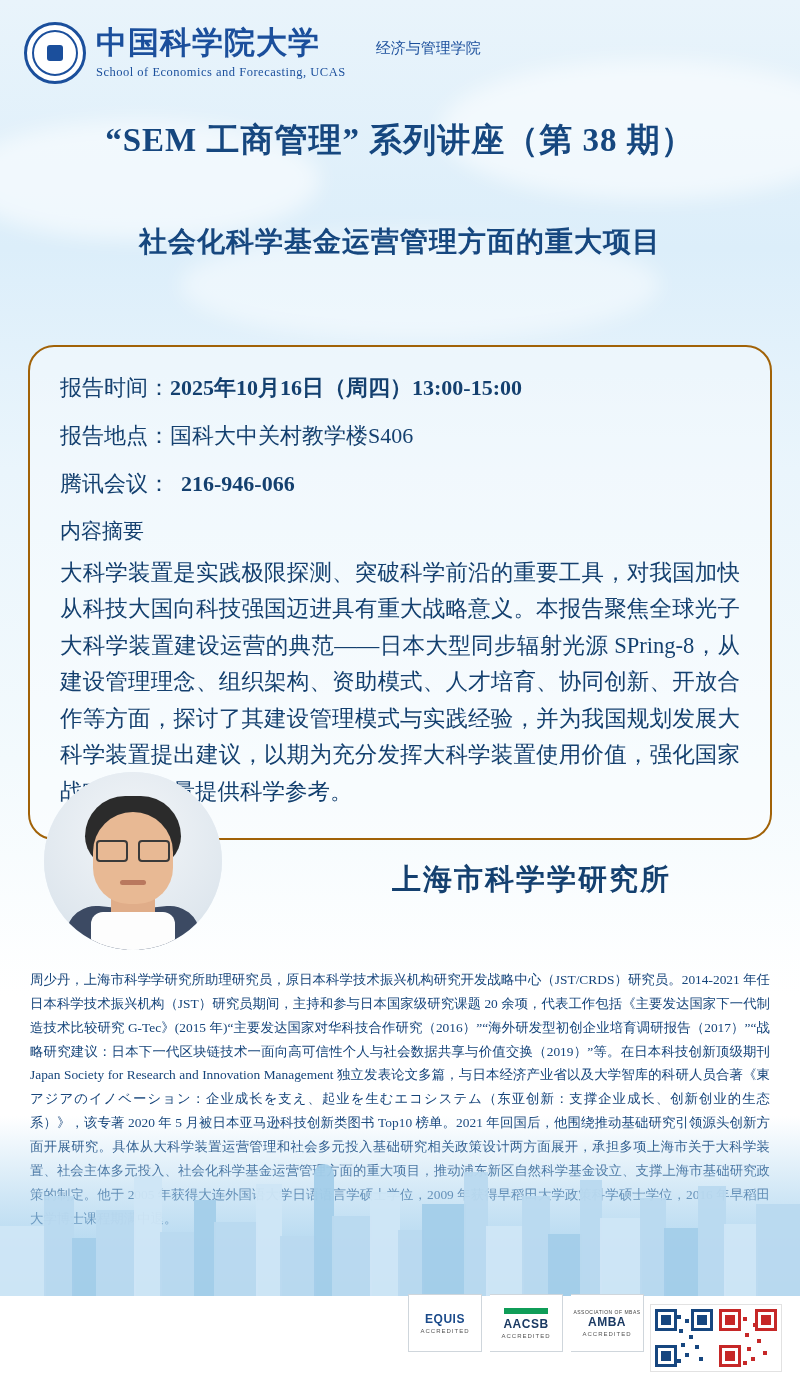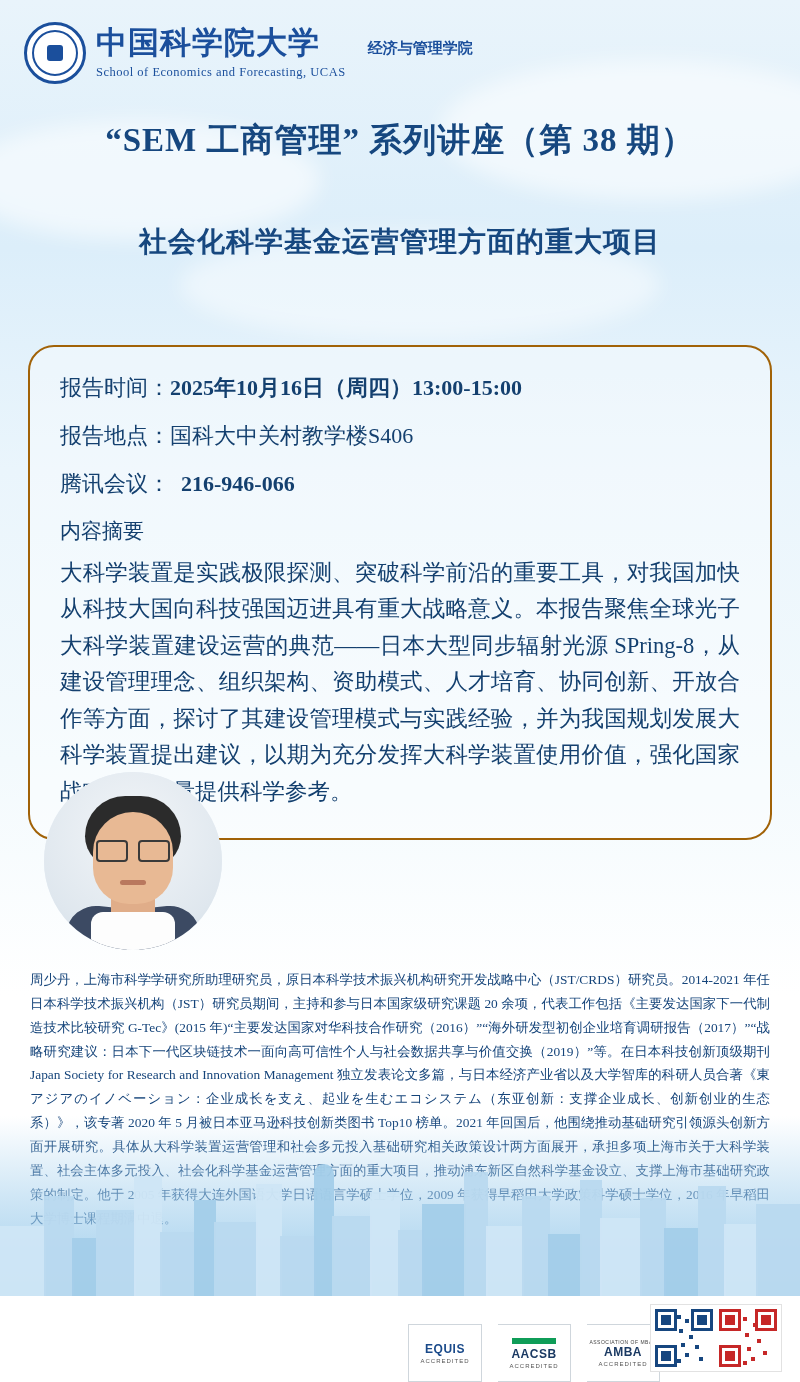--- a/index.html
+++ b/index.html
@@ -16,21 +16,21 @@
   .c3{left:180px;top:230px;width:480px;height:110px;background:rgba(255,255,255,.45);}
 
   
   .header{position:relative;height:112px;padding:22px 24px 0 24px;box-sizing:border-box;display:flex;align-items:flex-start;}
   .ucas-logo{display:flex;align-items:center;gap:10px;}
   .seal{width:56px;height:56px;border-radius:50%;border:3px solid #1b4f9c;position:relative;flex:0 0 auto;background:#fff;}
   .seal:before{content:"";position:absolute;inset:5px;border-radius:50%;border:2px solid #1b4f9c;}
   .seal:after{content:"";position:absolute;left:50%;top:50%;width:16px;height:16px;margin:-8px 0 0 -8px;background:#1b4f9c;border-radius:3px;}
   .ucas-cn{font-family:"Liberation Serif", serif;font-weight:bold;font-size:31px;color:#1b4f9c;letter-spacing:1px;line-height:1;}
   .ucas-sub{font-family:"Liberation Serif", serif;font-size:12.5px;color:#1b4f9c;letter-spacing:.5px;margin-top:7px;}
-  .ucas-right{font-family:"Liberation Serif", serif;font-size:15px;color:#1b4f9c;font-weight:bold;align-self:flex-end;padding-bottom:26px;margin-left:12px;text-align:center;}
+  .ucas-right{font-family:"Liberation Serif", serif;font-size:15px;color:#1b4f9c;font-weight:normal;align-self:flex-end;padding-bottom:26px;margin-left:20px;text-align:center;}
 
   .amss{position:absolute;right:24px;top:24px;display:flex;align-items:flex-start;gap:12px;}
   .amss-mark{width:62px;height:62px;position:relative;flex:0 0 auto;}
   .amss-mark span{position:absolute;left:4px;height:8px;background:#d12b24;border-radius:4px;}
   .amss-mark span:nth-child(1){top:6px;width:44px;transform:skewX(-18deg);}
   .amss-mark span:nth-child(2){top:19px;width:54px;transform:skewX(-18deg);}
   .amss-mark span:nth-child(3){top:32px;width:50px;transform:skewX(-18deg);}
   .amss-mark span:nth-child(4){top:45px;width:40px;transform:skewX(-18deg);}
   .amss-txt{padding-top:2px;}
   .amss-l1{font-family:"Liberation Serif", serif;font-size:13px;color:#1b4f9c;letter-spacing:.5px;}
@@ -74,21 +74,21 @@
 
   
   .skyline{position:absolute;left:0;bottom:86px;width:800px;height:180px;}
   .sk-grad{position:absolute;inset:0;background:linear-gradient(180deg,rgba(190,221,241,0) 0%,rgba(168,210,238,.55) 45%,rgba(140,196,232,.85) 100%);}
   .bld{position:absolute;bottom:0;background:#b9d9ef;opacity:.95;}
   .bld.d{background:#a3cde9;}
   .bld.l{background:#cfe6f6;}
   .footer-band{position:absolute;left:0;bottom:0;width:800px;height:86px;background:#ffffff;}
 
   
-  .accred{position:absolute;left:408px;bottom:0;display:flex;gap:16px;}
+  .accred{position:absolute;left:408px;bottom:30px;display:flex;gap:8px;}
   .acc{width:72px;height:56px;border:1px solid #cfd6dc;background:#fff;display:flex;flex-direction:column;align-items:center;justify-content:center;}
   .acc .t1{font-size:12px;font-weight:bold;color:#1b3a63;letter-spacing:.5px;}
   .acc .t2{font-size:6px;color:#555;letter-spacing:1px;margin-top:2px;}
   .acc.equis .t1{color:#1a4a8a;}
   .acc.aacsb{border-left:none;}
   .acc.aacsb .bar{width:44px;height:6px;background:#0f9d58;margin-bottom:3px;}
   .acc.amba{border-left:none;}
   .acc.amba .t0{font-size:5px;color:#444;letter-spacing:.5px;}
 
   
@@ -142,20 +142,21 @@
     <div class="p-bg"></div>
     <div class="p-suit-l"></div>
     <div class="p-suit-r"></div>
     <div class="p-neck"></div>
     <div class="p-shirt"></div>
     <div class="p-hair"></div>
     <div class="p-face"></div>
     <div class="p-glass"></div>
     <div class="p-mouth"></div>
   </div>
+  <div class="speaker-line2">上海市科学学研究所</div>
 </div>
 
 <div class="bio">周少丹，上海市科学学研究所助理研究员，原日本科学技术振兴机构研究开发战略中心（JST/CRDS）研究员。2014-2021 年任日本科学技术振兴机构（JST）研究员期间，主持和参与日本国家级研究课题 20 余项，代表工作包括《主要发达国家下一代制造技术比较研究 G-Tec》(2015 年)“主要发达国家对华科技合作研究（2016）”“海外研发型初创企业培育调研报告（2017）”“战略研究建议：日本下一代区块链技术一面向高可信性个人与社会数据共享与价值交换（2019）”等。在日本科技创新顶级期刊 Japan Society for Research and Innovation Management 独立发表论文多篇，与日本经济产业省以及大学智库的科研人员合著《東アジアのイノベーション：企业成长を支え、起业を生むエコシステム（东亚创新：支撑企业成长、创新创业的生态系）》，该专著 2020 年 5 月被日本亚马逊科技创新类图书 Top10 榜单。2021 年回国后，他围绕推动基础研究引领源头创新方面开展研究。具体从大科学装置运营管理和社会多元投入基础研究相关政策设计两方面展开，承担多项上海市关于大科学装置、社会主体多元投入、社会化科学基金运营管理方面的重大项目，推动浦东新区自然科学基金设立、支撑上海市基础研究政策的制定。他于 2005 年获得大连外国语大学日语语言学硕士学位，2009 年获得早稻田大学政策科学硕士学位，2016 年早稻田大学博士课程期满中退。</div>
 
 <div class="skyline">
   <div class="sk-grad"></div>
   <div class="bld l" style="left:0;width:46px;height:70px;"></div>
   <div class="bld" style="left:44px;width:30px;height:100px;"></div>
   <div class="bld d" style="left:72px;width:24px;height:58px;"></div>
   <div class="bld" style="left:96px;width:40px;height:86px;"></div>

